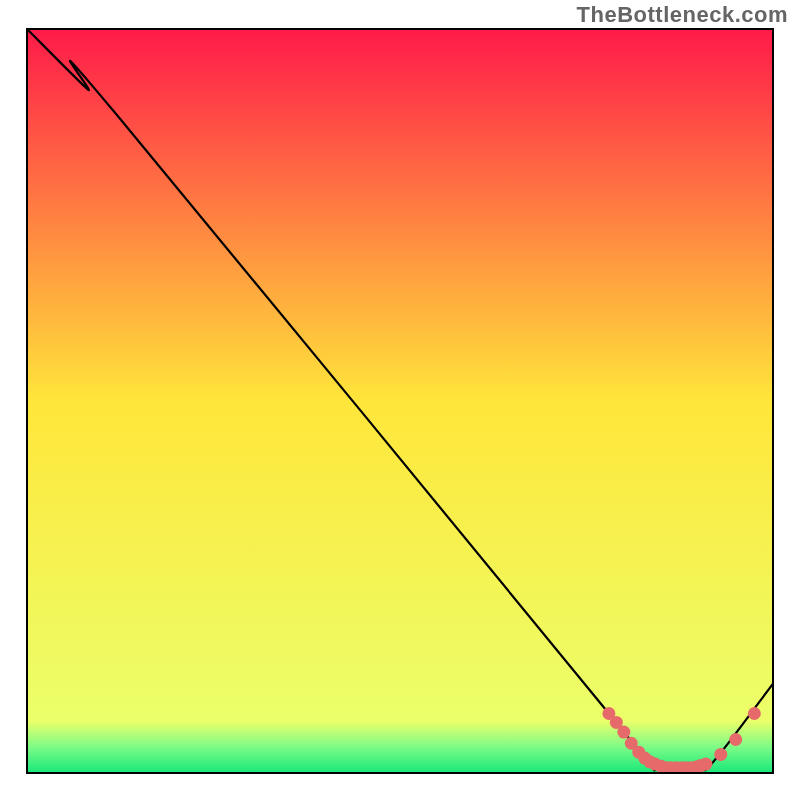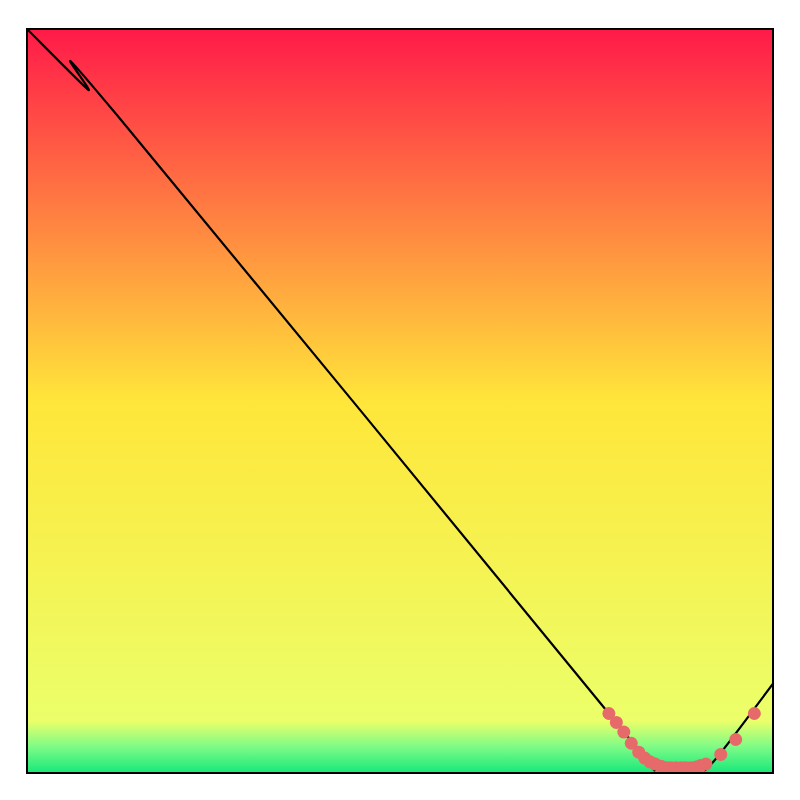--- a/index.html
+++ b/index.html
@@ -28,20 +28,21 @@
   svg {
     position: absolute;
     left: 0;
     top: 0;
   }
 </style>
 </head>
 <body>
 <div class="wrap">
 
+<div class="attribution">TheBottleneck.com</div>
 
 <svg id="plot-svg" width="800" height="800">
   <defs>
     <linearGradient id="bg-grad" x1="0" y1="0" x2="0" y2="1">
           <stop offset="0%" stop-color="#ff1a49"></stop>
           <stop offset="50%" stop-color="#ffe63a"></stop>
           <stop offset="93%" stop-color="#ebff6a"></stop>
           <stop offset="96.5%" stop-color="#7dfb86"></stop>
           <stop offset="100%" stop-color="#17e87a"></stop>
         </linearGradient>

